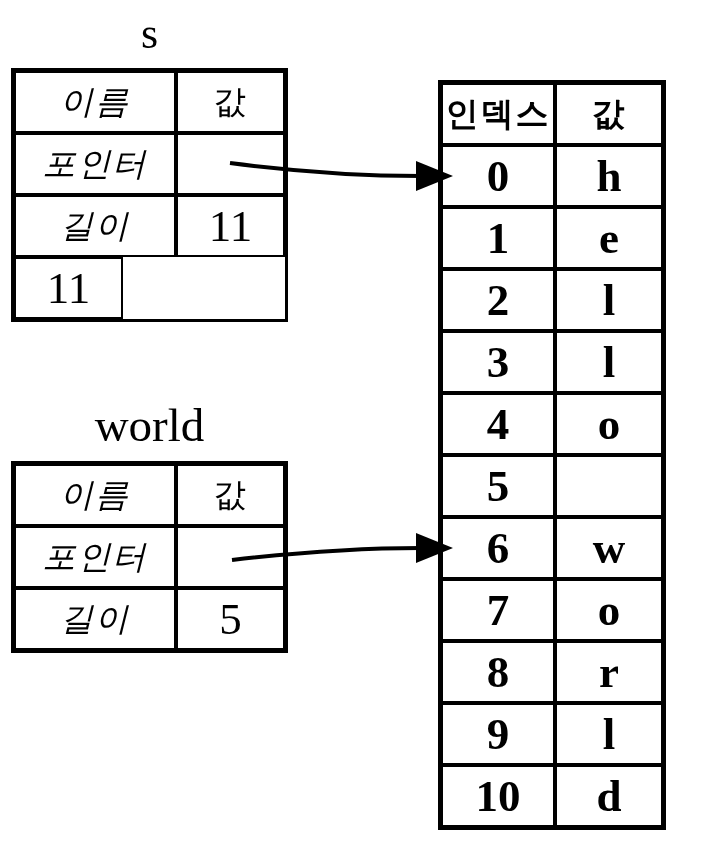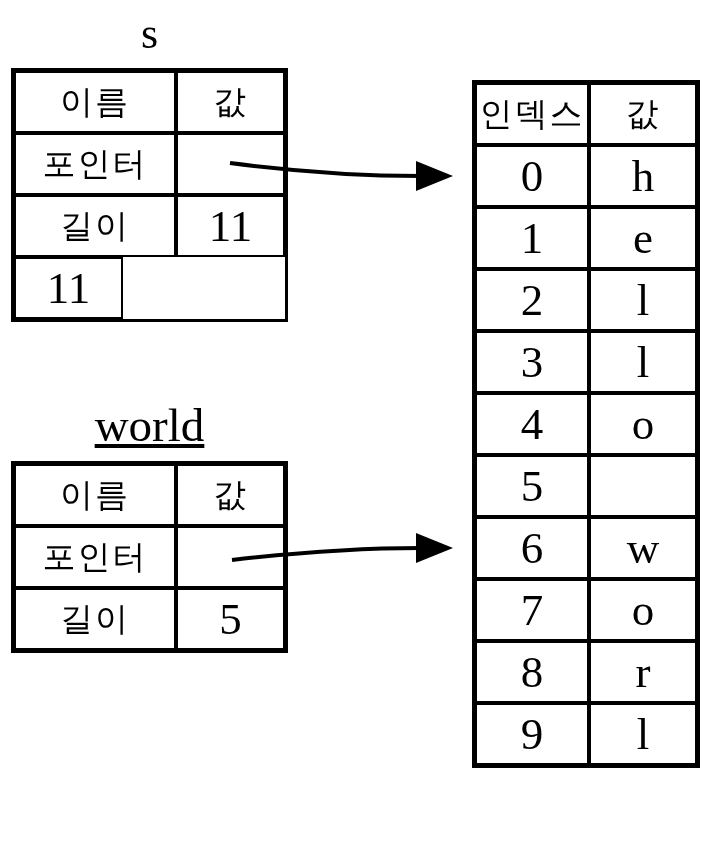--- a/index.html
+++ b/index.html
@@ -15,21 +15,21 @@
   .title {
     position: absolute;
     left: 11px;
     width: 277px;
     text-align: center;
     font-size: 44px;
     line-height: 1.1;
     color: #000;
   }
   #s-title { top: 10px; }
-  #world-title { top: 400px; font-size: 47px; text-decoration: underline; }
+  #world-title { top: 400px; font-size: 47px; }
 
   .tbl {
     position: absolute;
     border: 3px solid #000;
     background: #fff;
   }
   .row { display: flex; }
   .cell {
     border: 2px solid #000;
     height: 58px;
@@ -39,23 +39,23 @@
     font-size: 33px;
     letter-spacing: 2px;
     box-sizing: content-box;
     overflow: hidden;
     white-space: nowrap;
   }
   .latin { font-size: 45px; letter-spacing: 0; }
 
   #s-table   { left: 11px; top: 68px; }
   #world-table { left: 11px; top: 461px; }
-  #heap-table  { left: 472px; top: 80px; }
+  #heap-table  { left: 438px; top: 80px; font-weight: bold; }
 
-  .struct .k { width: 158px; }
+  .struct .k { width: 158px; font-style: italic; }
   .struct .v { width: 105px; }
   .heap .k   { width: 110px; }
   .heap .v   { width: 104px; }
 
   #arrow-layer {
     position: absolute;
     left: 0; top: 0;
     width: 711px; height: 854px;
     pointer-events: none;
   }
@@ -161,20 +161,24 @@
         <div class="row">
           <div class="cell k latin">8</div>
           <div class="cell v latin">r</div>
         </div>
 
         <div class="row">
           <div class="cell k latin">9</div>
           <div class="cell v latin">l</div>
         </div>
 
+        <div class="row">
+          <div class="cell k latin">10</div>
+          <div class="cell v latin">d</div>
+        </div>
       </div>
   </div>
 
   <svg id="arrow-layer" viewBox="0 0 711 854" xmlns="http://www.w3.org/2000/svg">
     <g>
       <path d="M 230 163 C 300 172 370 176 421 176" stroke="#000000" stroke-width="4" fill="none"></path>
       <polygon points="453,176 416,161 416,191" fill="#000000"></polygon>
     </g>
     <g>
       <path d="M 232 560 C 310 551 375 548 421 548" stroke="#000000" stroke-width="4" fill="none"></path>

